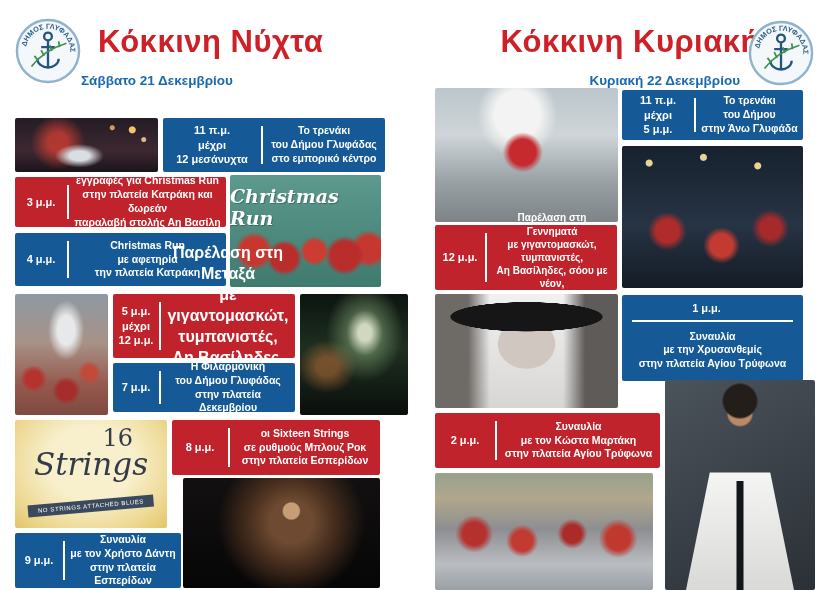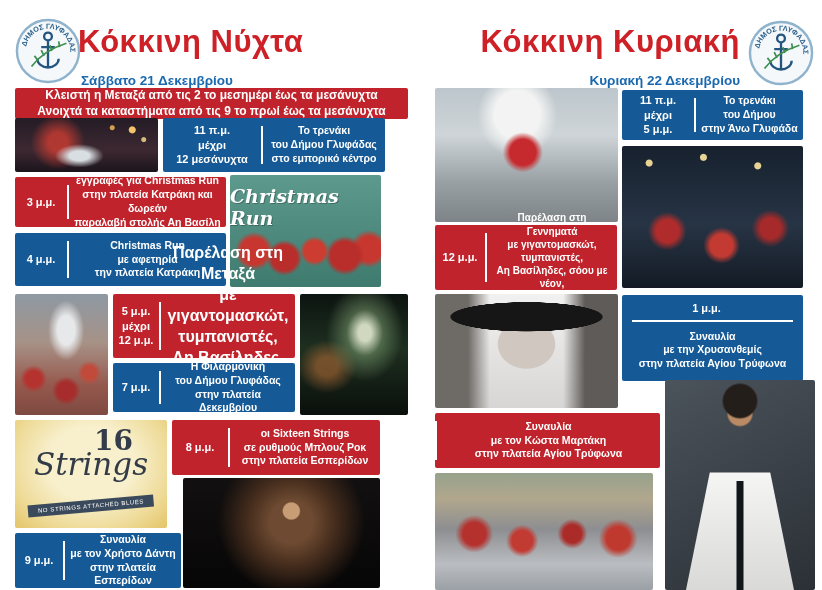--- a/index.html
+++ b/index.html
@@ -2,21 +2,21 @@
 <html><head>
 <meta charset="utf-8">
 <style>
   html,body{margin:0;padding:0;background:#ffffff;}
   #poster{
     position:relative;width:822px;height:590px;background:#ffffff;
     font-family:"Liberation Sans",sans-serif;overflow:hidden;
     border-right:2px solid #e3e3e3;border-bottom:2px solid #eeeeee;
   }
   .abs{position:absolute;}
-  .title{font-weight:bold;color:#cd2127;font-size:31px;letter-spacing:.5px;line-height:1;}
+  .title{font-weight:bold;color:#cd2127;font-size:31px;letter-spacing:.5px;line-height:1;margin-left:20px;}
   .subtitle{font-weight:bold;color:#1a69ae;font-size:13.5px;line-height:1;margin-top:12px;}
   .notice{
     background:#c0232b;color:#fff;font-weight:bold;font-size:12px;line-height:1.3;
     display:flex;align-items:center;justify-content:center;text-align:center;white-space:pre-line;
     border-radius:2px;
   }
   .box{display:flex;align-items:stretch;border-radius:2px;color:#fff;font-weight:bold;}
   .box.red{background:#c0232b;}
   .box.blue{background:#155a96;}
   .box .time{
@@ -93,21 +93,21 @@
     radial-gradient(circle at 36% 74%, #b92d2b 0 10%, transparent 14%),
     radial-gradient(circle at 56% 68%, #cc3c30 0 9%, transparent 13%),
     radial-gradient(circle at 76% 72%, #b92d2b 0 10%, transparent 14%),
     radial-gradient(circle at 92% 66%, #c8372f 0 8%, transparent 12%),
     linear-gradient(180deg,#5d9a8d,#3f7a6e);
     display:flex;justify-content:center;}
   .art-run .headline{margin-top:10px;color:#fff;font-family:"DejaVu Serif",serif;
     font-style:italic;font-weight:bold;font-size:19px;text-shadow:1px 1px 0 rgba(0,0,0,.25);}
   
   .strings{background:radial-gradient(ellipse at 50% 40%, #f8f0cd 0 40%, #eeda96 75%, #e3c468);position:relative;}
-  .strings .num{position:absolute;top:4px;right:34px;font-size:28px;font-weight:bold;color:#333c48;
+  .strings .num{position:absolute;top:4px;right:34px;font-size:24px;font-weight:normal;color:#333c48;
     font-family:"DejaVu Serif",serif;}
   .strings .script{position:absolute;top:26px;left:0;width:100%;text-align:center;
     font-family:"DejaVu Serif",serif;font-style:italic;font-size:31px;color:#323b47;}
   .strings .ribbon{position:absolute;left:50%;bottom:16px;transform:translateX(-50%) rotate(-5deg);
     background:#3a4a5c;color:#fff;font-size:6px;letter-spacing:.6px;padding:3px 10px;white-space:nowrap;}
 </style>
 </head>
 <body>
 
 <div id="poster">
@@ -117,22 +117,20 @@
     <path id="arcL" d="M 11 34 A 23 23 0 0 1 57 34" fill="none"></path>
     <text font-size="7.5" font-weight="bold" fill="#2a5f8a">
       <textPath href="#arcL" startOffset="6%">ΔΗΜΟΣ ΓΛΥΦΑΔΑΣ</textPath>
     </text>
     <path d="M34 22 v28 M23 42 a11 9 0 0 0 22 0 M30 19 a4 4 0 1 0 8 0 a4 4 0 1 0 -8 0 M27 30 h14" stroke="#23557f" stroke-width="2.4" fill="none"></path>
     <path d="M17 50 C26 38 40 30 53 26 M24 44 l-4 -5 M30 39 l-3 -6 M38 34 l-2 -6 M46 30 l-1 -6" stroke="#3f8f4f" stroke-width="1.8" fill="none"></path>
   </svg>
   <div class="abs title" style="left:78px;top:26px">Κόκκινη Νύχτα</div>
   <div class="abs subtitle" style="left:81px;top:62px">Σάββατο 21 Δεκεμβρίου</div>
 
-  <div class="abs notice" style="left:15px;top:88px;width:393px;height:31px">Κλειστή η Μεταξά από τις 2 το μεσημέρι έως τα μεσάνυχτα
-Ανοιχτά τα καταστήματα από τις 9 το πρωί έως τα μεσάνυχτα</div>
 
   <div class="abs photo ph-train-night" style="left:15px;top:118px;width:143px;height:54px"></div>
 
   <div class="abs box blue" style="left:163px;top:118px;width:222px;height:54px">
     <div class="time" style="width:96px">11 π.μ.
 μέχρι
 12 μεσάνυχτα</div>
     <div class="vdiv"></div>
     <div class="desc">Το τρενάκι
 του Δήμου Γλυφάδας
@@ -246,20 +244,21 @@
 
   <div class="abs box blue stacked" style="left:622px;top:295px;width:181px;height:86px">
     <div class="time">1 μ.μ.</div>
     <div class="hdiv"></div>
     <div class="desc">Συναυλία
 με την Χρυσανθεμίς
 στην πλατεία Αγίου Τρύφωνα</div>
   </div>
 
   <div class="abs box red" style="left:435px;top:413px;width:225px;height:55px">
+    <div class="time" style="width:58px">2 μ.μ.</div>
     <div class="vdiv"></div>
     <div class="desc">Συναυλία
 με τον Κώστα Μαρτάκη
 στην πλατεία Αγίου Τρύφωνα</div>
   </div>
 
   <div class="abs photo ph-man" style="left:665px;top:380px;width:150px;height:210px">
     <div class="shirt"></div>
     <div class="tie"></div>
   </div>

